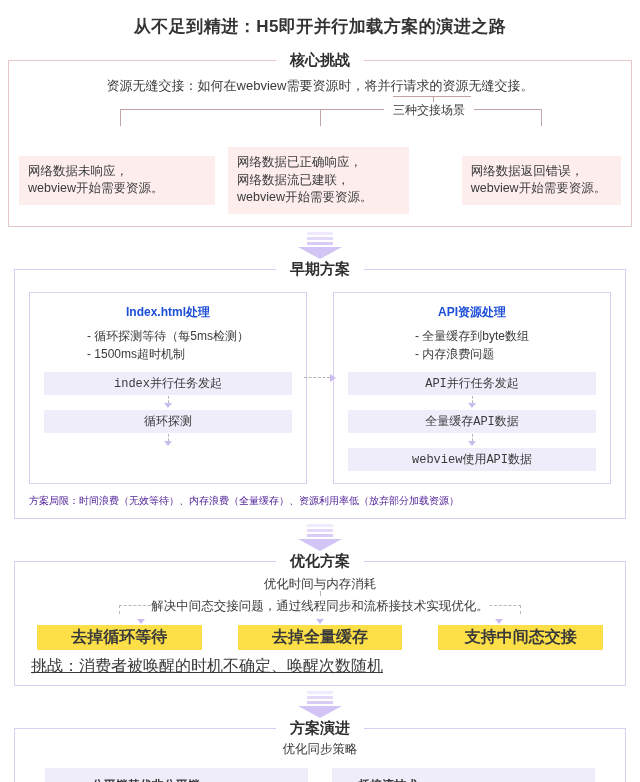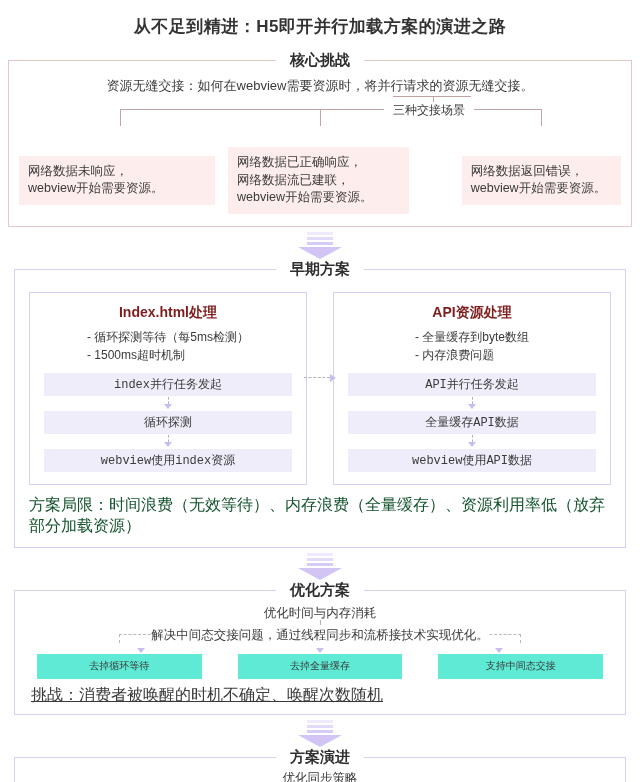--- a/index.html
+++ b/index.html
@@ -50,56 +50,56 @@
   .stripe-arrow .s3 { background:#d8ccf7; }
   .stripe-arrow .head {
     width:0; height:0; margin:0 auto;
     border-left:22px solid transparent; border-right:22px solid transparent;
     border-top:12px solid #d2c4f4;
   }
 
   
   .cols { position:relative; display:flex; gap:26px; padding:22px 14px 8px 14px; }
   .col { flex:1; border:1px solid #d8d0f3; padding:8px 0 12px 0; }
-  .col-title { text-align:center; font-size:14px; font-weight:bold; color:#7f1d1d; margin:3px 0 6px 0; }
+  .col-title { text-align:center; font-size:12px; font-weight:bold; color:#1d4ed8; margin:3px 0 6px 0; }
   .bullet-wrap { text-align:center; margin-bottom:8px; }
   .bullets { display:inline-block; text-align:left; font-size:12px; line-height:1.55; color:#3a3a3a; }
   .step-box {
     margin:0 14px; height:23px; background:#f0edfb; font-size:12px;
     display:flex; align-items:center; justify-content:center; color:#3a3a3a;font-family:Liberation Mono, monospace;
   }
   .v-conn { display:flex; flex-direction:column; align-items:center; height:15px; justify-content:center; }
   .v-conn .vdash { width:0; height:7px; border-left:1px dashed #b3b3b3; }
   .tri-down {
     width:0; height:0;
     border-left:4px solid transparent; border-right:4px solid transparent;
     border-top:5px solid #cabcf0;
   }
   .h-arrow { position:absolute; left:50%; transform:translateX(-50%); top:104px; display:flex; align-items:center; }
   .h-arrow .hdash { width:26px; border-top:1px dashed #b3b3b3; }
   .h-arrow .tri-right {
     width:0; height:0;
     border-top:4px solid transparent; border-bottom:4px solid transparent;
     border-left:6px solid #cabcf0;
   }
-  .note { font-size:16px; padding:2px 14px 10px 14px; color:#14532d; }
+  .note { font-size:10px; padding:2px 14px 10px 14px; color:#4c1d95; }
 
   
   .opt-sub { text-align:center; font-size:12.5px; padding-top:14px; }
   .opt-sentence { position:relative; height:22px; margin-top:2px; }
   .opt-sentence .center-dash { position:absolute; left:50%; top:-4px; height:5px; border-left:1px dashed #b3b3b3; }
   .opt-sentence .stext { position:absolute; left:50%; top:3px; transform:translateX(-50%); font-size:12.5px; white-space:nowrap; background:#fff; z-index:2; }
   .opt-sentence .dashL { position:absolute; top:10px; left:104px; width:46px; border-top:1px dashed #b9b9b9; }
   .opt-sentence .dashR { position:absolute; top:10px; right:104px; width:46px; border-top:1px dashed #b9b9b9; }
   .opt-sentence .cornL { position:absolute; top:10px; left:104px; height:9px; border-left:1px dashed #b9b9b9; }
   .opt-sentence .cornR { position:absolute; top:10px; right:104px; height:9px; border-right:1px dashed #b9b9b9; }
   .opt-row { position:relative; display:flex; gap:36px; margin:8px 22px 0 22px; }
   .opt-box {
-    flex:1; background:#5eead4; height:25px; font-size:10px;
-    display:flex; align-items:center; justify-content:center; color:#3a3a3a;
+    flex:1; background:#fde047; height:25px; font-size:16px;
+    display:flex; align-items:center; justify-content:center; color:#3a3a3a;font-weight:bold;
   }
   .opt-row .ah { position:absolute; top:-6px; }
   .opt-row .a1 { left:100px; } .opt-row .a2 { left:50%; transform:translateX(-4px); } .opt-row .a3 { right:100px; }
   .opt-note { font-size:16px; padding:6px 16px 8px 16px;text-decoration:underline; }
 
   
   .evo-sub { text-align:center; font-size:12.5px; padding-top:12px; }
   .cards { display:flex; gap:24px; margin:10px 30px 0 30px; }
   .card { flex:1; background:#f0edfb; padding:8px 10px; display:flex; justify-content:center; }
   .card-inner { text-align:left; font-size:12px; line-height:1.5; }
@@ -155,21 +155,20 @@
         <div class="step-box">index并行任务发起</div>
         <div class="v-conn">
             <div class="vdash"></div>
             <div class="tri-down"></div>
           </div>
         <div class="step-box">循环探测</div>
         <div class="v-conn">
             <div class="vdash"></div>
             <div class="tri-down"></div>
           </div>
-        <div class="step-box">webview使用index资源</div>
       </div>
 
       <div class="col">
         <div class="col-title">API资源处理</div>
         <div class="bullet-wrap"><div class="bullets">
           <div>- 全量缓存到byte数组</div>
           <div>- 内存浪费问题</div>
         </div></div>
         <div class="step-box">API并行任务发起</div>
         <div class="v-conn">

